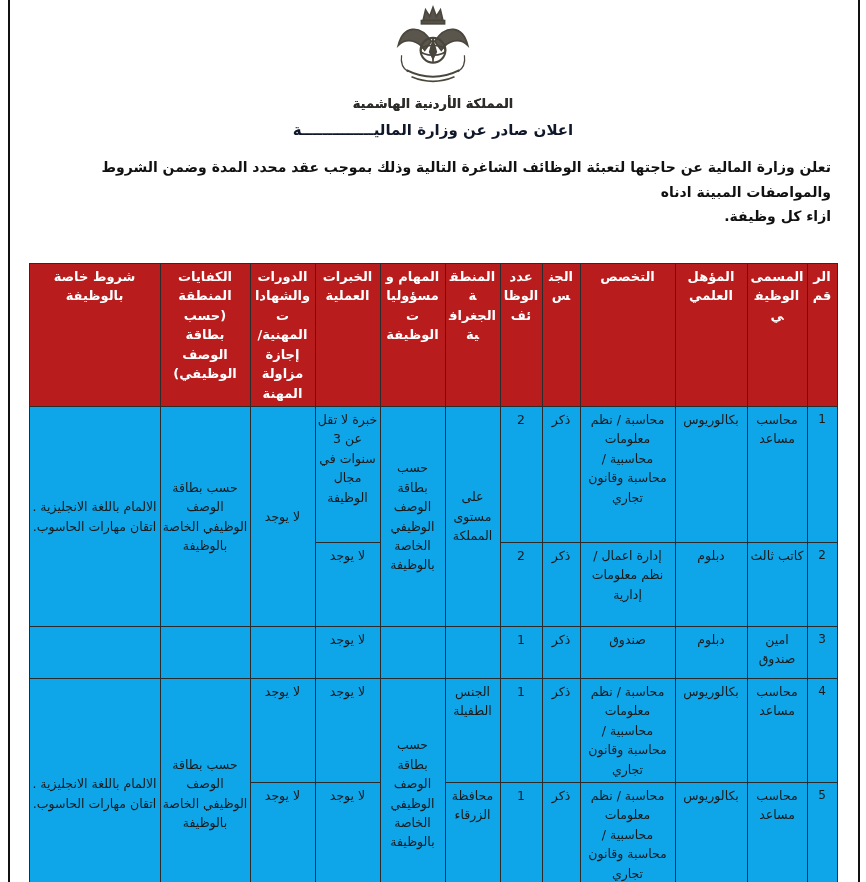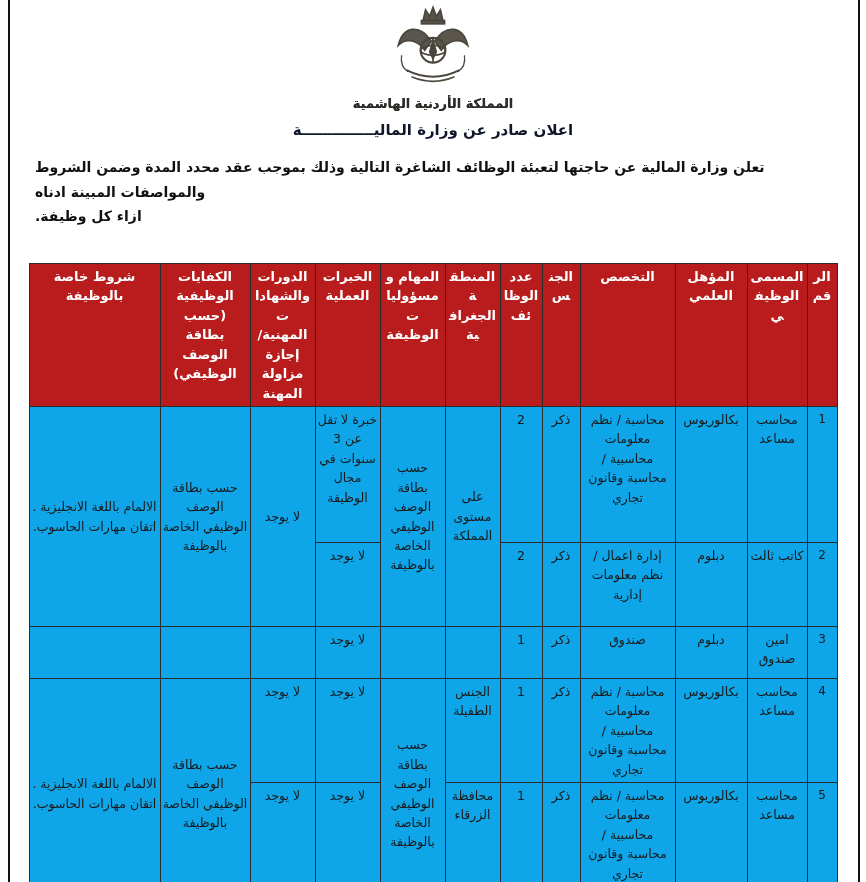--- a/index.html
+++ b/index.html
@@ -23,21 +23,21 @@
     font-size:13px; font-weight:bold; color:#2e2c28;
     letter-spacing:-0.5px;
     text-shadow:0 0 0.6px #2e2c28;
   }
   .doc-title {
     text-align:center; margin-top:10px;
     font-size:15px; font-weight:bold; color:#0f172a;
   }
   .intro {
     width:796px; margin:16px auto 8px auto;
-    text-align:left; font-size:14px; font-weight:bold;
+    text-align:right; font-size:14px; font-weight:bold;
     line-height:1.75; color:#111;
   }
 
   table.doc-table {
     width:808px; margin:34px auto 0 auto;
     border-collapse:collapse; table-layout:fixed;
     direction:rtl;
   }
   .doc-table th, .doc-table td {
     border:1px solid #2b2b2b;
@@ -128,21 +128,21 @@
         <th>الرقم</th>
         <th>المسمى الوظيفي</th>
         <th>المؤهل العلمي</th>
         <th>التخصص</th>
         <th>الجنس</th>
         <th>عدد الوظائف</th>
         <th>المنطقة الجغرافية</th>
         <th>المهام و مسؤوليات الوظيفة</th>
         <th>الخبرات العملية</th>
         <th>الدورات والشهادات المهنية/إجازة مزاولة المهنة</th>
-        <th>الكفايات الوظيفية (حسب بطاقة الوصف الوظيفي)</th>
+        <th>الكفايات المنطقة (حسب بطاقة الوصف الوظيفي)</th>
         <th>شروط خاصة بالوظيفة</th>
       </tr>
     </thead>
     <tbody>
       <tr class="r1">
         <td class="num">1</td>
         <td>محاسب مساعد</td>
         <td>بكالوريوس</td>
         <td>محاسبة / نظم معلومات محاسبية / محاسبة وقانون تجاري</td>
         <td>ذكر</td>

